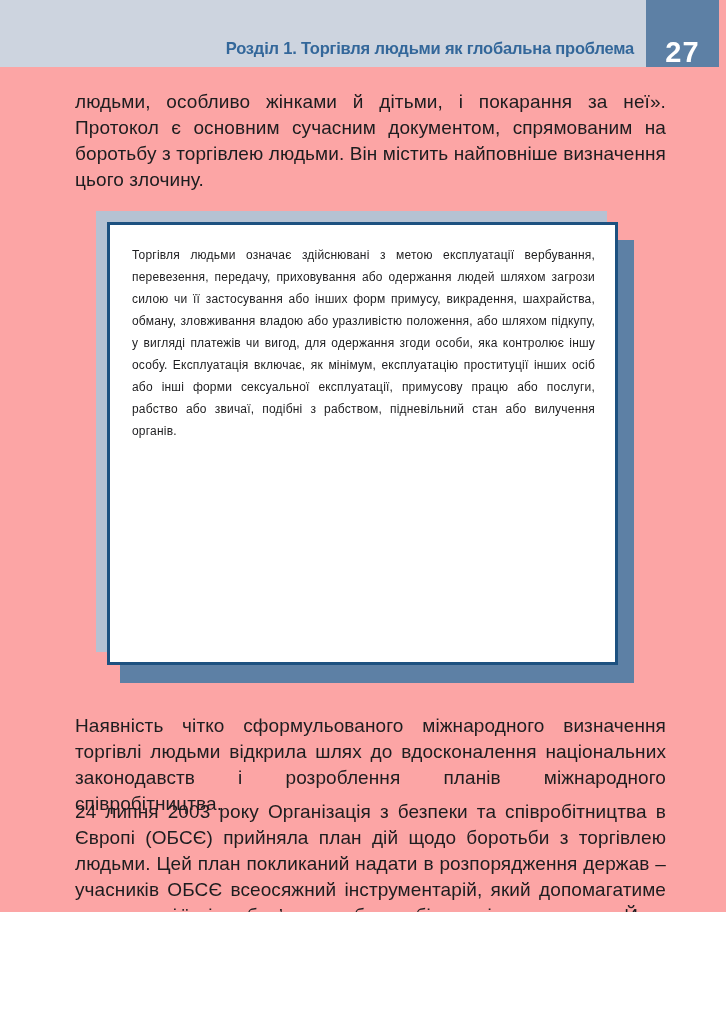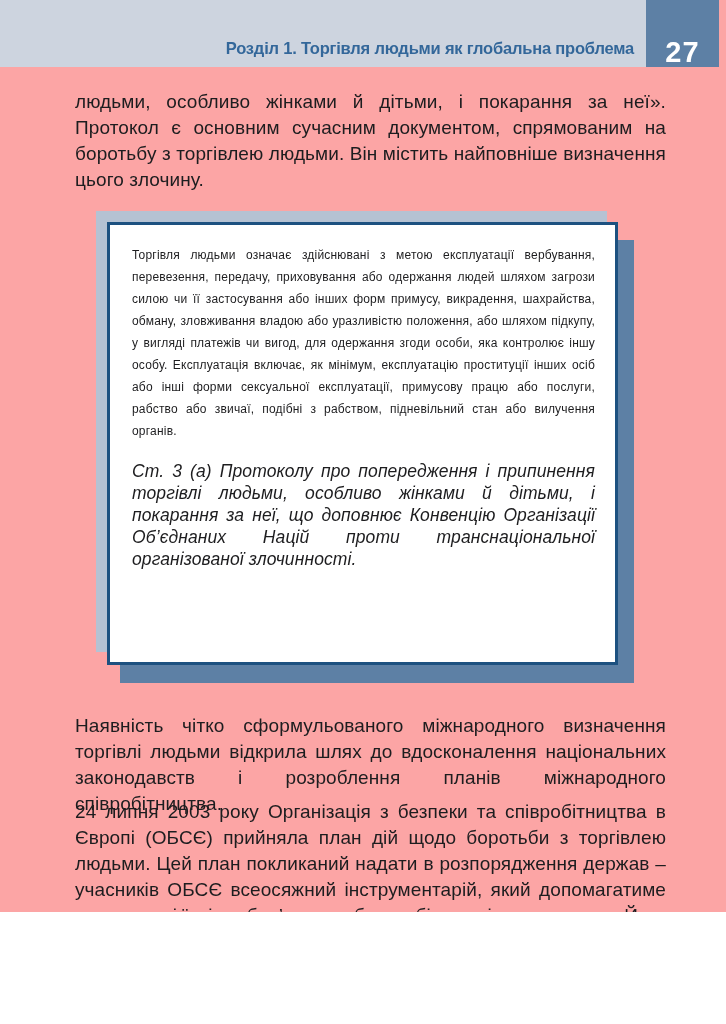--- a/index.html
+++ b/index.html
@@ -110,21 +110,20 @@
     <span class="pagenum">27</span>
   </div>
 
   <p class="bodycopy p-intro">людьми, особливо жінками й дітьми, і покарання за неї». Протокол є основним сучасним документом, спрямованим на боротьбу з торгівлею людьми. Він містить найповніше визначення цього злочину.</p>
 
   <div class="quote-wrap">
     <div class="quote-shadow-light"></div>
     <div class="quote-shadow-dark"></div>
     <div class="quote-box">
       <p class="quote-text">Торгівля людьми означає здійснювані з метою експлуатації вербування, перевезення, передачу, приховування або одержання людей шляхом загрози силою чи її застосування або інших форм примусу, викрадення, шахрайства, обману, зловживання владою або уразливістю положення, або шляхом підкупу, у вигляді платежів чи вигод, для одержання згоди особи, яка контролює іншу особу. Експлуатація включає, як мінімум, експлуатацію проституції інших осіб або інші форми сексуальної експлуатації, примусову працю або послуги, рабство або звичаї, подібні з рабством, підневільний стан або вилучення органів.</p>
-      <p class="quote-citation">Ст. 3 (а) Протоколу про попередження і припинення торгівлі людьми, особливо жінками й дітьми, і покарання за неї, що доповнює Конвенцію Організації Об’єднаних Націй проти транснаціональної організованої злочинності.</p>
     </div>
   </div>
 
   <p class="bodycopy p-after1">Наявність чітко сформульованого міжнародного визначення торгівлі людьми відкрила шлях до вдосконалення національних законодавств і розроблення планів міжнародного співробітництва.</p>
 
   <p class="bodycopy p-after2">24 липня 2003 року Організація з безпеки та співробітництва в Європі (ОБСЄ) прийняла план дій щодо боротьби з торгівлею людьми. Цей план покликаний надати в розпорядження держав – учасників ОБСЄ всеосяжний інструментарій, який допомагатиме у виконанні їхніх зобов’язань у боротьбі з торгівлею людьми. Його засновано на комплексному підході до боротьби з торгівлею людьми. Документ передбачає захист потерпілих, запобігання</p>
 
   <div class="footer-accent"></div>
 
 </div>

